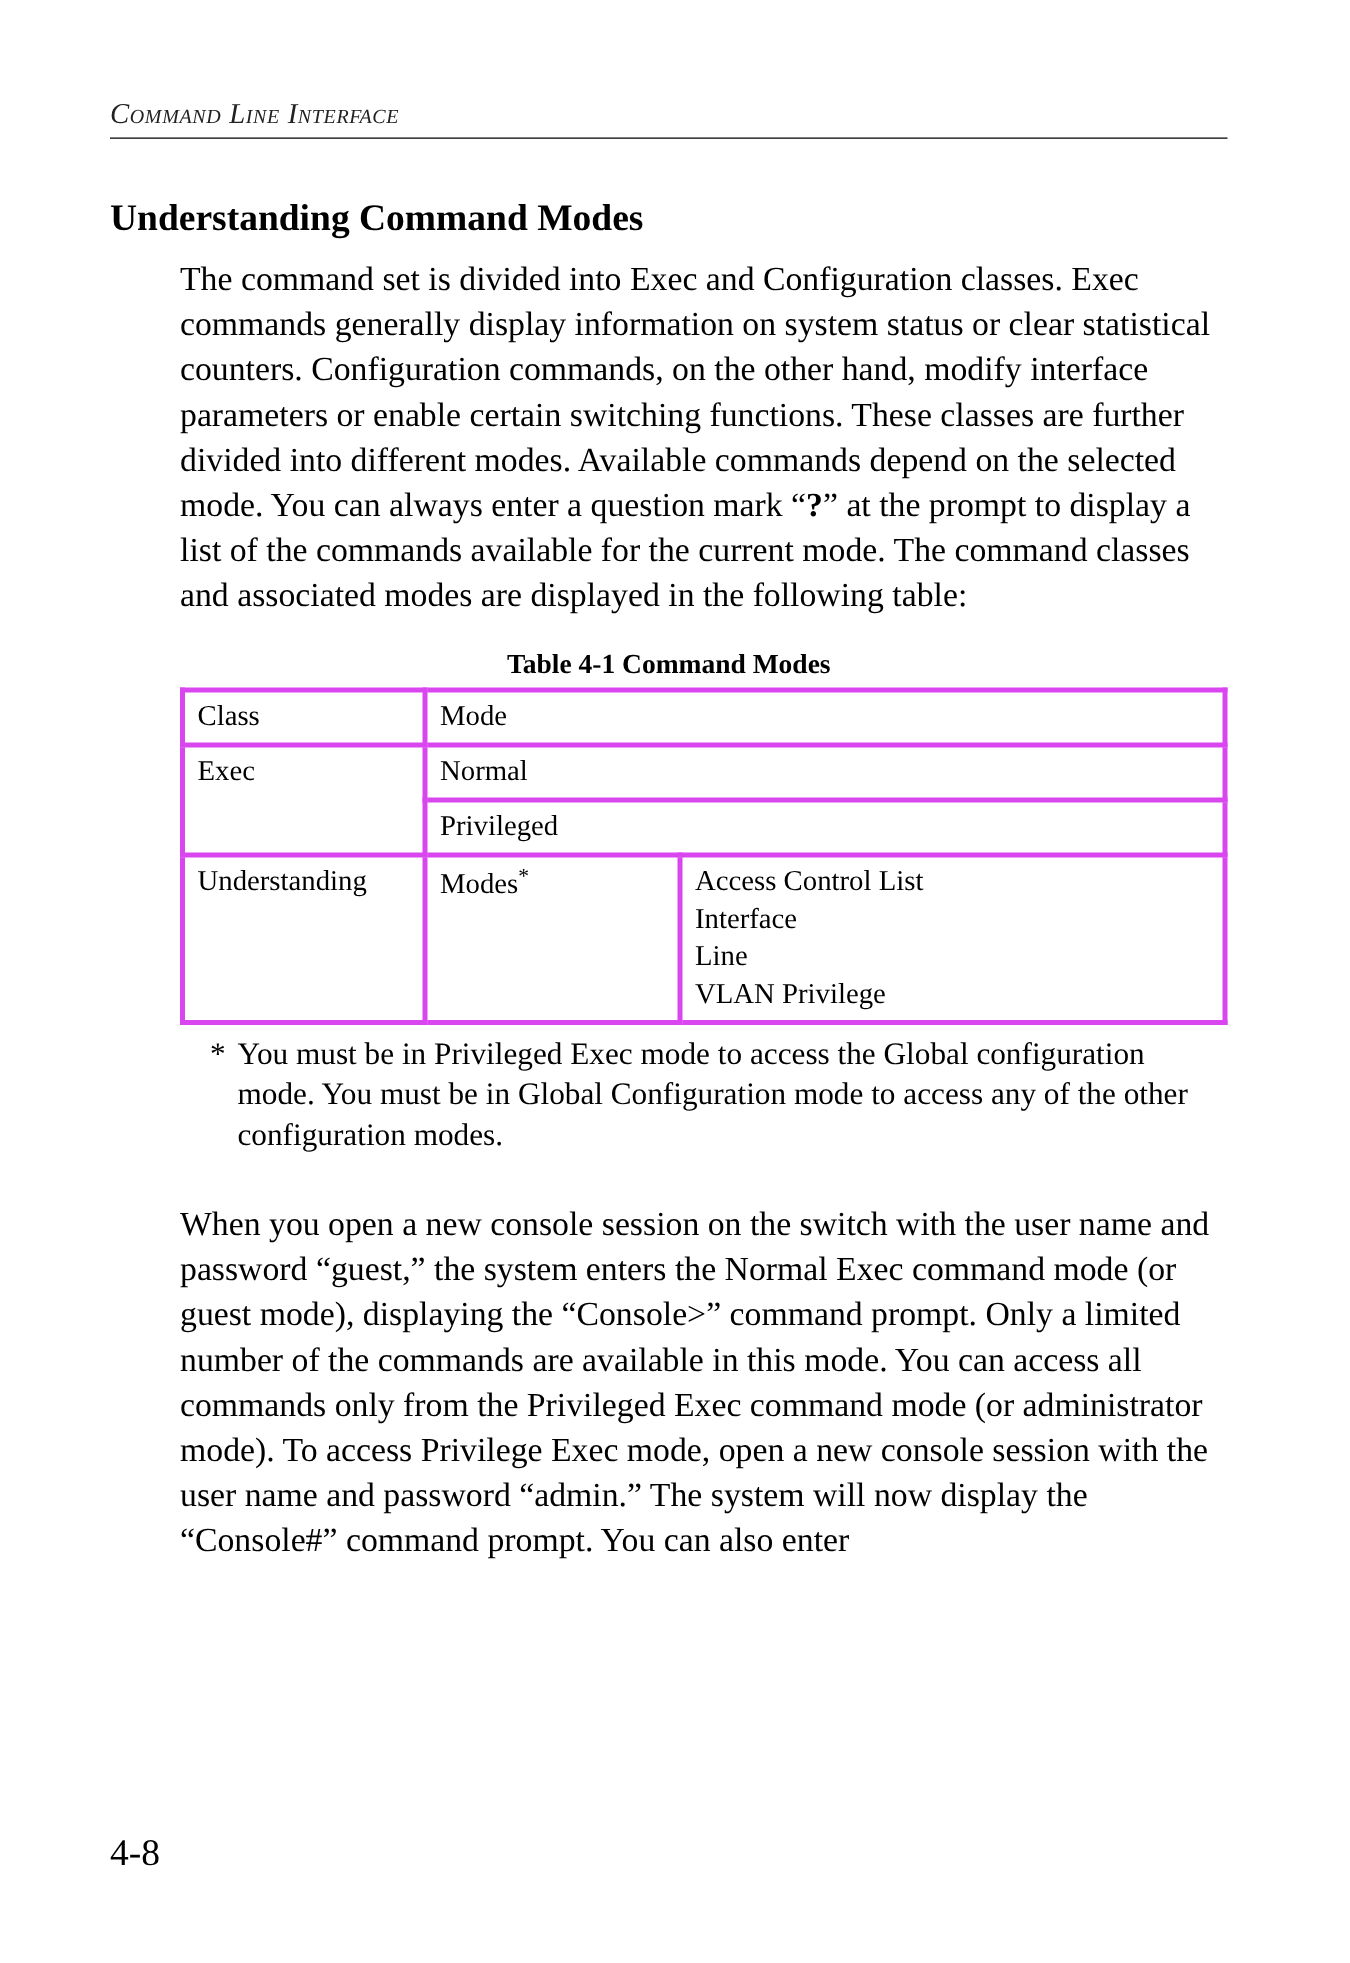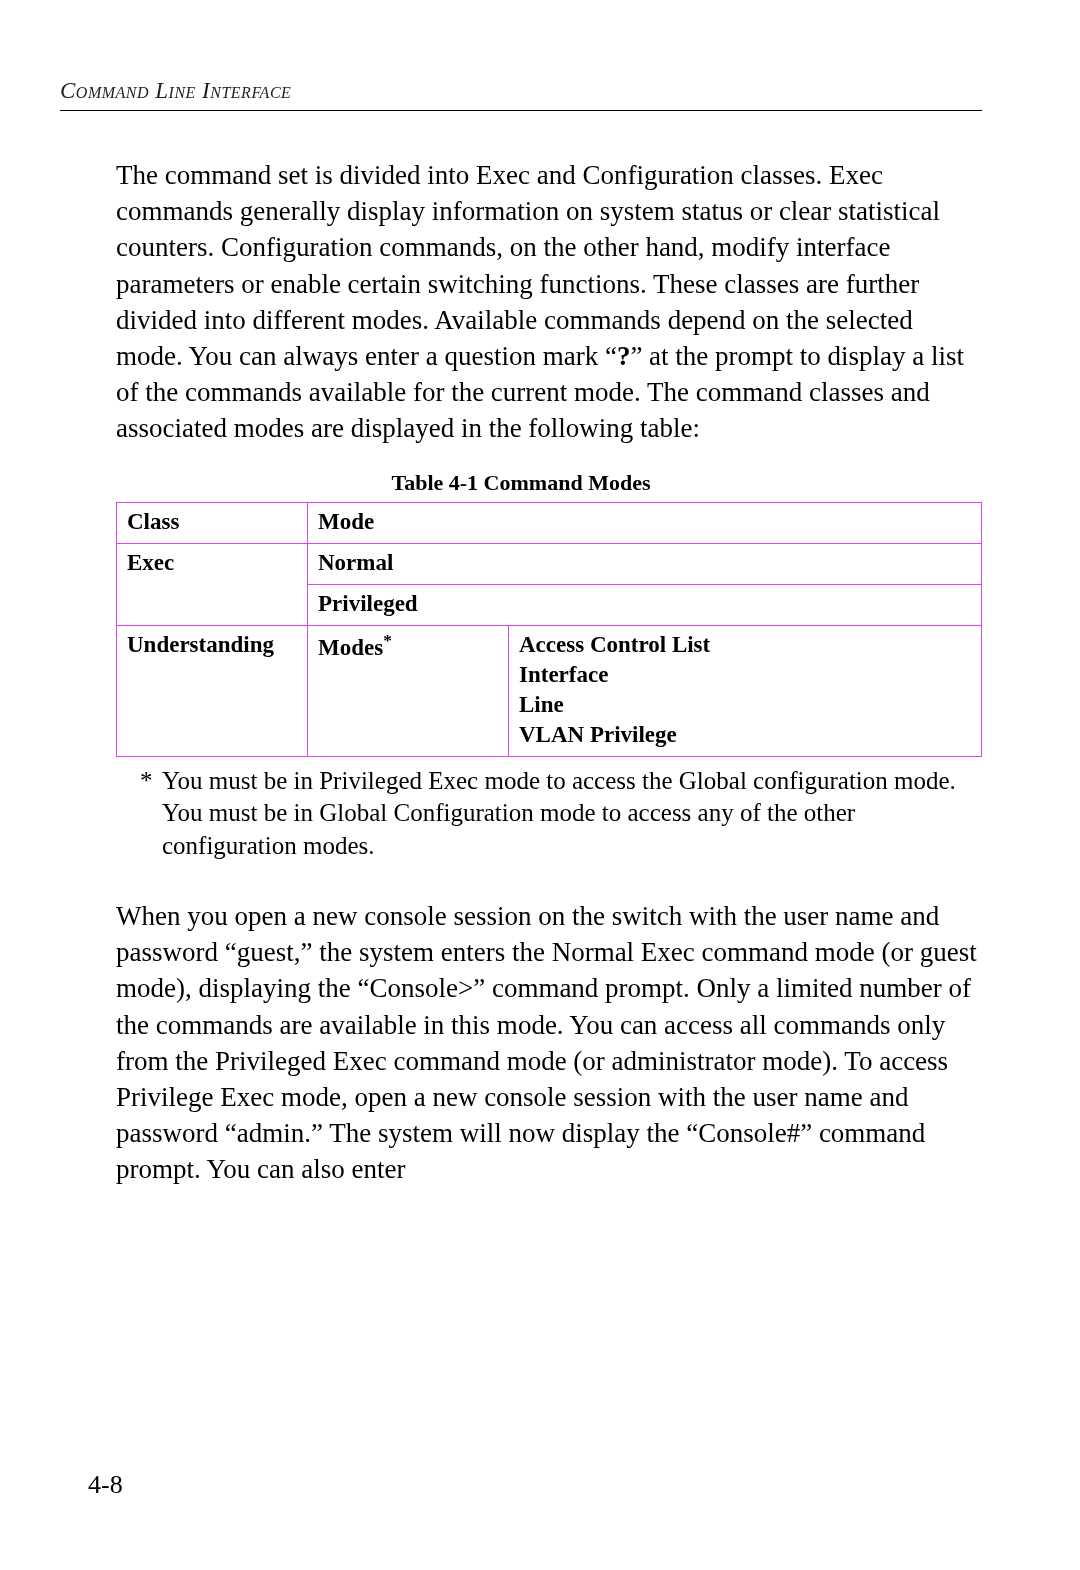--- a/index.html
+++ b/index.html
@@ -7,21 +7,21 @@
       padding: 0;
       font-family: Garamond, 'Times New Roman', Georgia, serif;
       background: #ffffff;
       color: #000000;
       width: 1080px;
       height: 1570px;
       position: relative;
       box-sizing: border-box;
     }
     .page {
-      padding: 78px 98px 60px 60px;
+      padding: 78px 98px 60px 88px;
       box-sizing: border-box;
       height: 100%;
       position: relative;
     }
     .running-header {
       font-variant: small-caps;
       font-style: italic;
       font-size: 23px;
       letter-spacing: 0.5px;
       margin-bottom: 6px;
@@ -54,25 +54,24 @@
       font-size: 22px;
       margin: 24px 0 6px 0;
     }
     table.command-table {
       margin-left: 56px;
       width: calc(100% - 56px);
       border-collapse: collapse;
       font-size: 23px;
     }
     table.command-table td {
-      border: 1px solid #d946ef;
+      border: 4px solid #d946ef;
       padding: 4px 10px 6px 10px;
       vertical-align: top;
       line-height: 1.3;
-      font-weight: bold;
     }
     table.command-table .col-class { width: 170px; }
     table.command-table .col-mode { width: 180px; }
     .sup { vertical-align: super; font-size: 0.75em; }
     .footnote {
       margin-left: 80px;
       margin-top: 8px;
       font-size: 25px;
       line-height: 1.3;
       position: relative;
@@ -82,33 +81,34 @@
       content: "*";
       position: absolute;
       left: 0;
       top: 0;
     }
     .section-gap { height: 36px; }
     .page-number {
       position: absolute;
       bottom: 70px;
       left: 88px;
-      font-size: 26px;
+      font-size: 30px;
     }
   </style>
 </head>
 <body>
 
 <div class="page">
 
   <div class="running-header">
     <span>Command Line Interface</span>
   </div>
   <hr class="header-rule">
 
+  <h2 class="section-title">Understanding Command Modes</h2>
 
   <div class="body-text">
     <span>The command set is divided into Exec and Configuration classes. Exec commands generally display information on system status or clear statistical counters. Configuration commands, on the other hand, modify interface parameters or enable certain switching functions. These classes are further divided into different modes. Available commands depend on the selected mode. You can always enter a question mark “</span><span class="qmark-bold">?</span><span>” at the prompt to display a list of the commands available for the current mode. The command classes and associated modes are displayed in the following table:</span>
   </div>
 
   <div class="table-caption">Table 4-1  Command Modes</div>
 
   <table class="command-table">
     <tbody>
         <tr>

